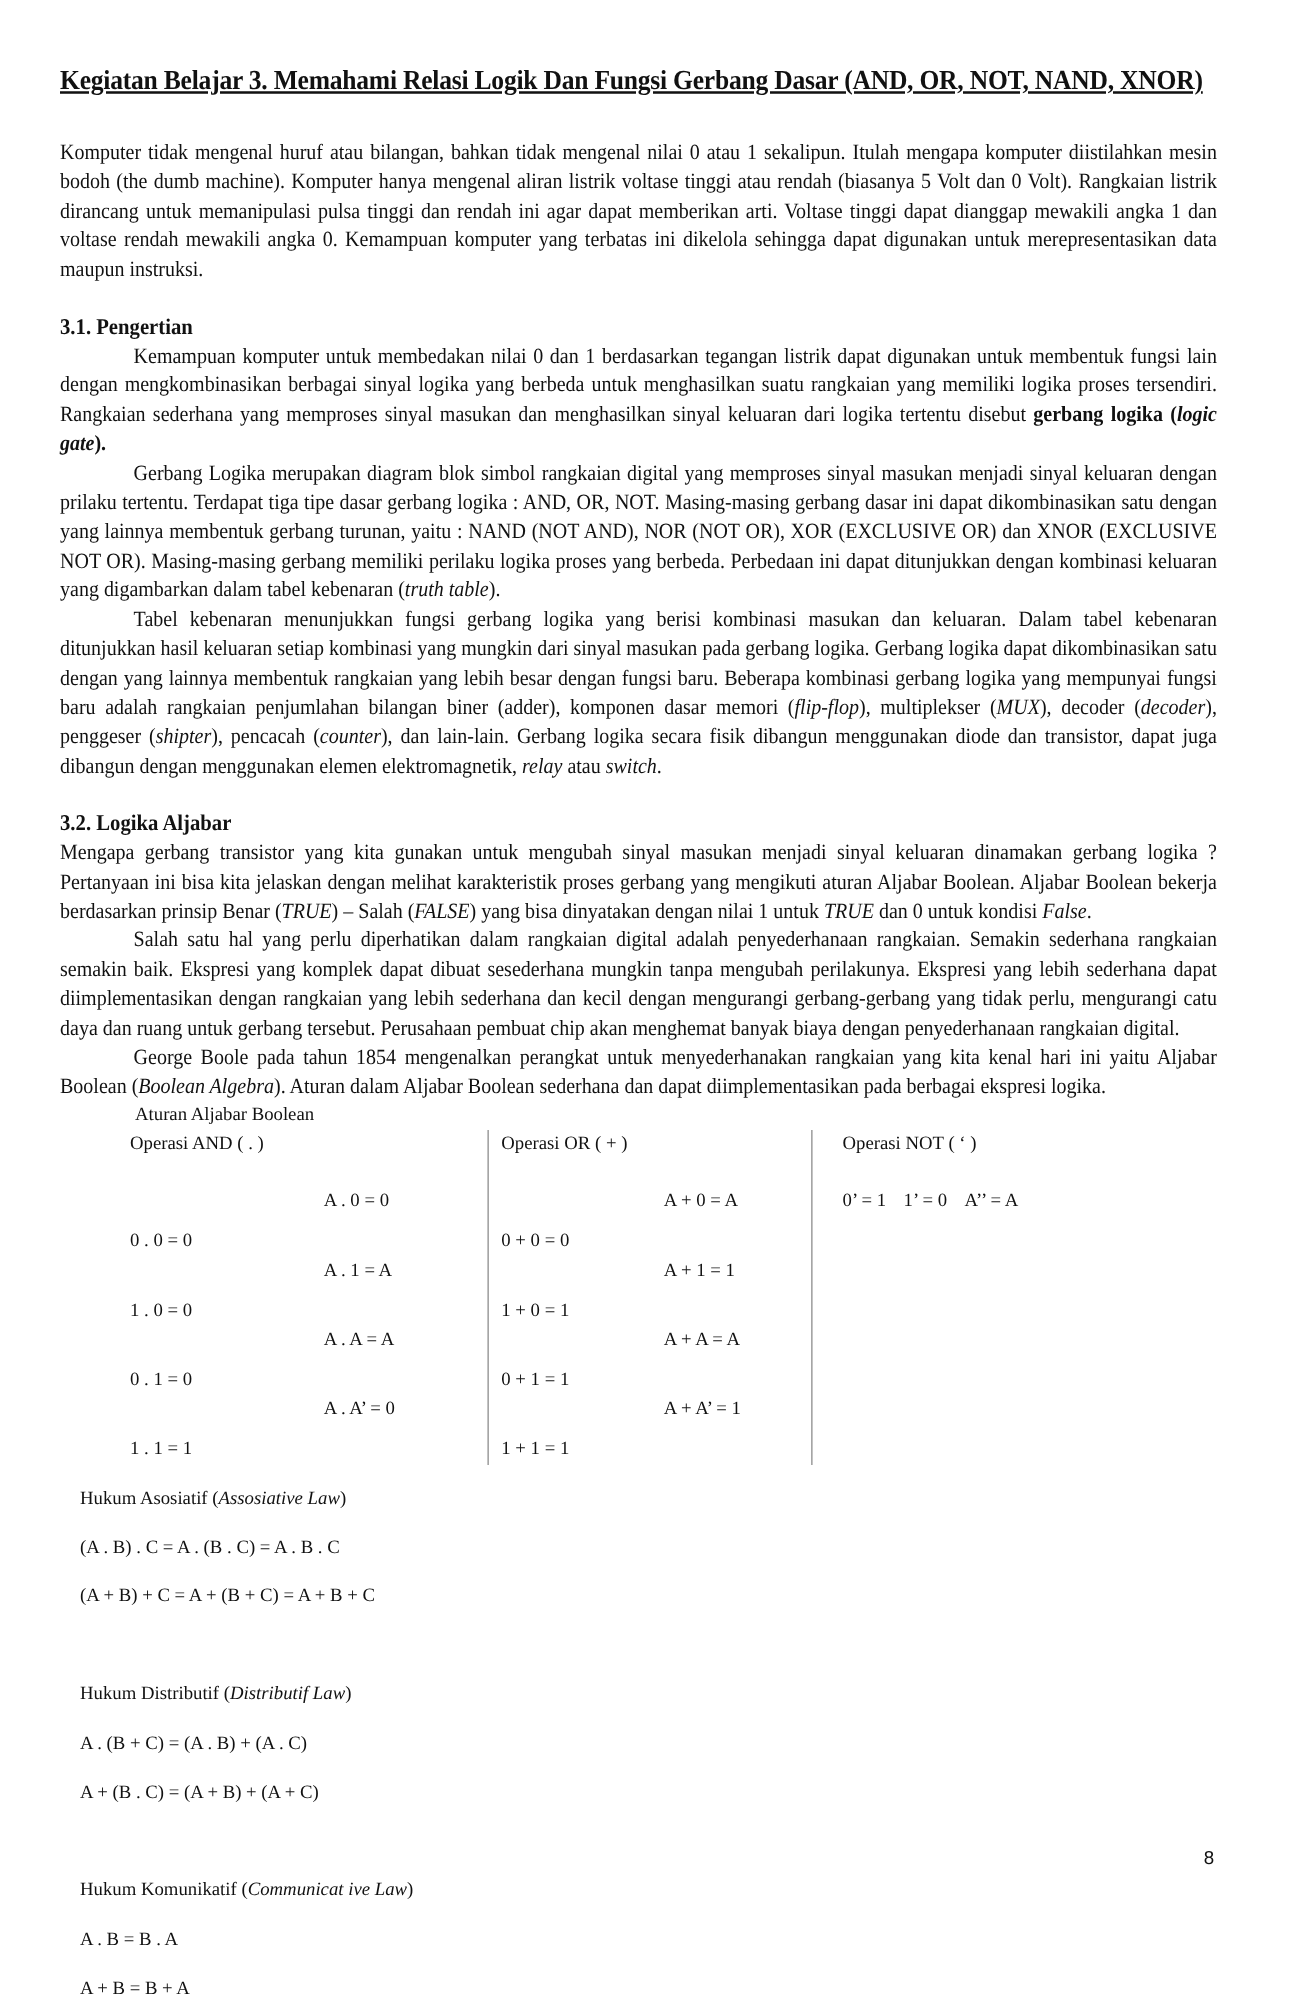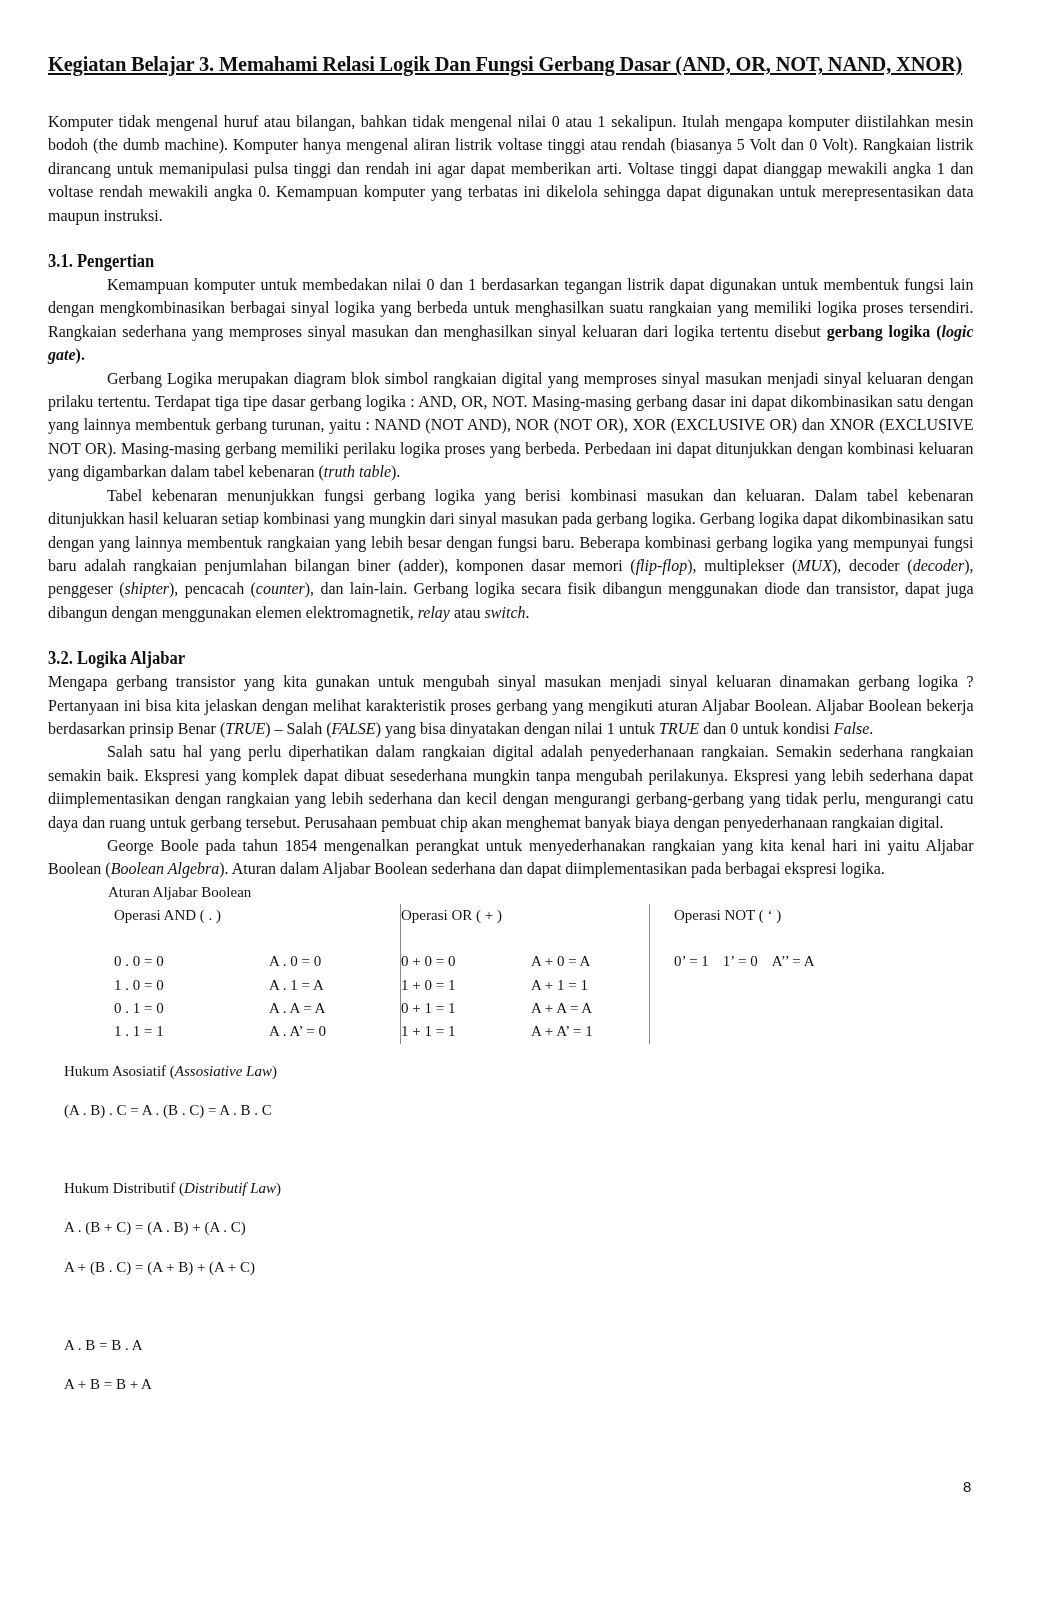--- a/index.html
+++ b/index.html
@@ -9,25 +9,25 @@
   .p { font-size: 17.4px; line-height: 23.4px; text-align: justify; margin: 0; transform: scaleX(0.92); transform-origin: left; width: 1006px; }
   .p.indent { text-indent: 64px; }
   .h { font-weight: bold; font-size: 18px; line-height: 23px; margin: 0; transform: scaleX(0.92); transform-origin: left; }
   .gap-title { height: 34px; }
   .gap { height: 23px; }
   .rules { font-family: "Liberation Serif", serif; font-size: 15px; line-height: 23.3px; }
   .rules-title { margin: 0 0 0 60px; }
   .ops { display: flex; justify-content: flex-end; }
   .op-col { position: relative; }
   .op-col.and { width: 286px; }
-  .op-col.or { width: 248px; border-left: 1.5px solid #888; }
+  .op-col.or { width: 248px; border-left: 1.5px solid #888; padding-left: 10px; }
   .op-col.not { width: 300px; border-left: 1.5px solid #888; padding-left: 24px; }
   .op-head { margin: 0 0 23px 0; }
   .op-row { display: flex; }
-  .op-row .c1 { width: 155px; }
+  .op-row .c1 { width: 155px; margin-top: 32px; }
   .op-row.or .c1 { width: 130px; }
   .not-row span { margin-right: 14px; }
   .law { margin: 16px; }
   .law-gap { height: 23px; }
   .page-num { position: absolute; left: 963px; top: 1478px; font-family: "Liberation Sans", sans-serif; font-size: 15px; }
 </style>
 </head>
 <body>
 
 <div class="page">
@@ -90,25 +90,27 @@
           </div>
       </div>
       <div class="op-col not">
         <p class="op-head">Operasi NOT ( ‘ )</p>
         <div class="not-row"><span>0’ = 1</span><span>1’ = 0</span><span>A’’ = A</span></div>
       </div>
     </div>
 
     <p class="law"><span>Hukum Asosiatif (</span><i>Assosiative Law</i><span>)</span></p>
     <p class="law">(A . B) . C = A . (B . C) = A . B . C</p>
+    <p class="law">(A + B) + C = A + (B + C) = A + B + C</p>
     <div class="law-gap"></div>
 
     <p class="law"><span>Hukum Distributif (</span><i>Distributif Law</i><span>)</span></p>
     <p class="law">A . (B + C) = (A . B) + (A . C)</p>
     <p class="law">A + (B . C) = (A + B) + (A + C)</p>
     <div class="law-gap"></div>
 
+    <p class="law"><span>Hukum Komunikatif (</span><i>Communicat ive Law</i><span>)</span></p>
     <p class="law">A . B = B . A</p>
     <p class="law">A + B = B + A</p>
   </div>
 </div>
 
 <div class="page-num">8</div>
 
 </body></html>

